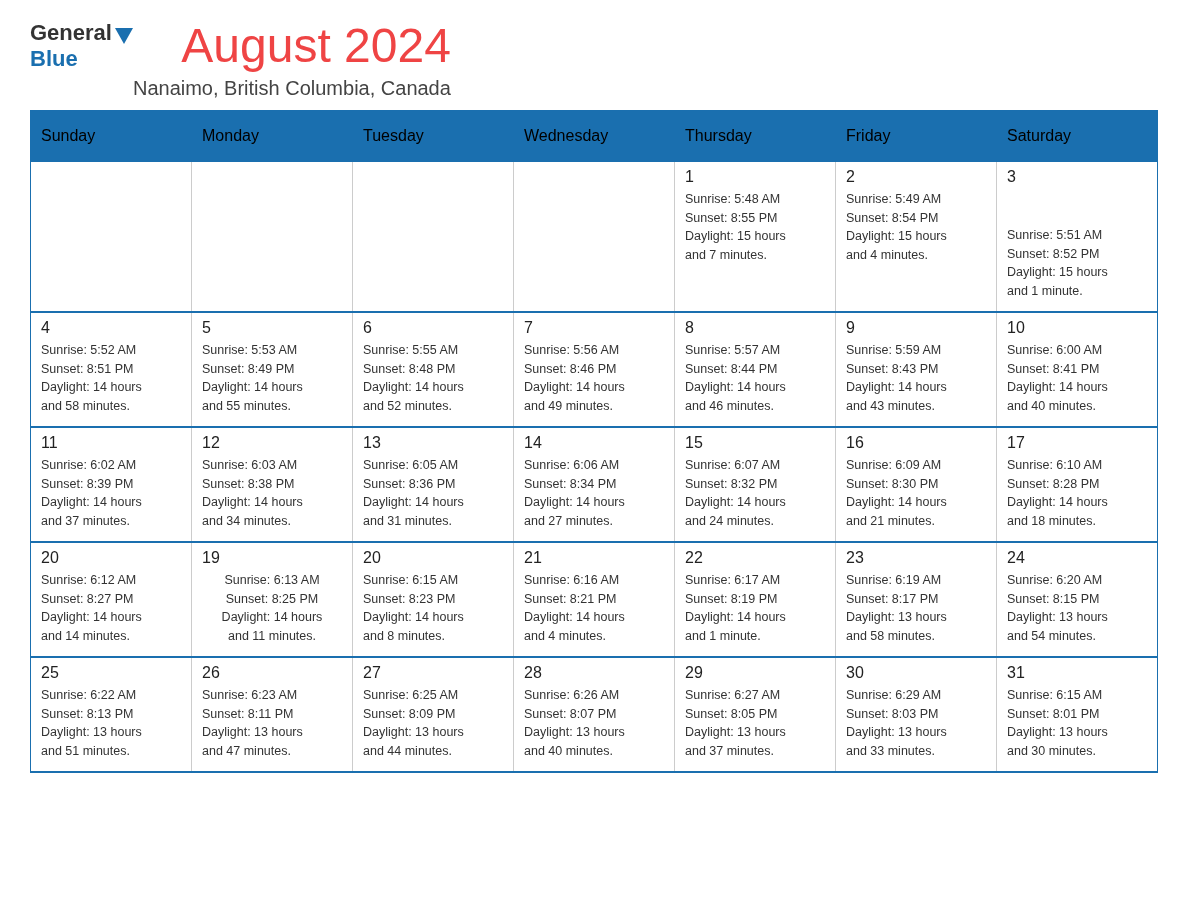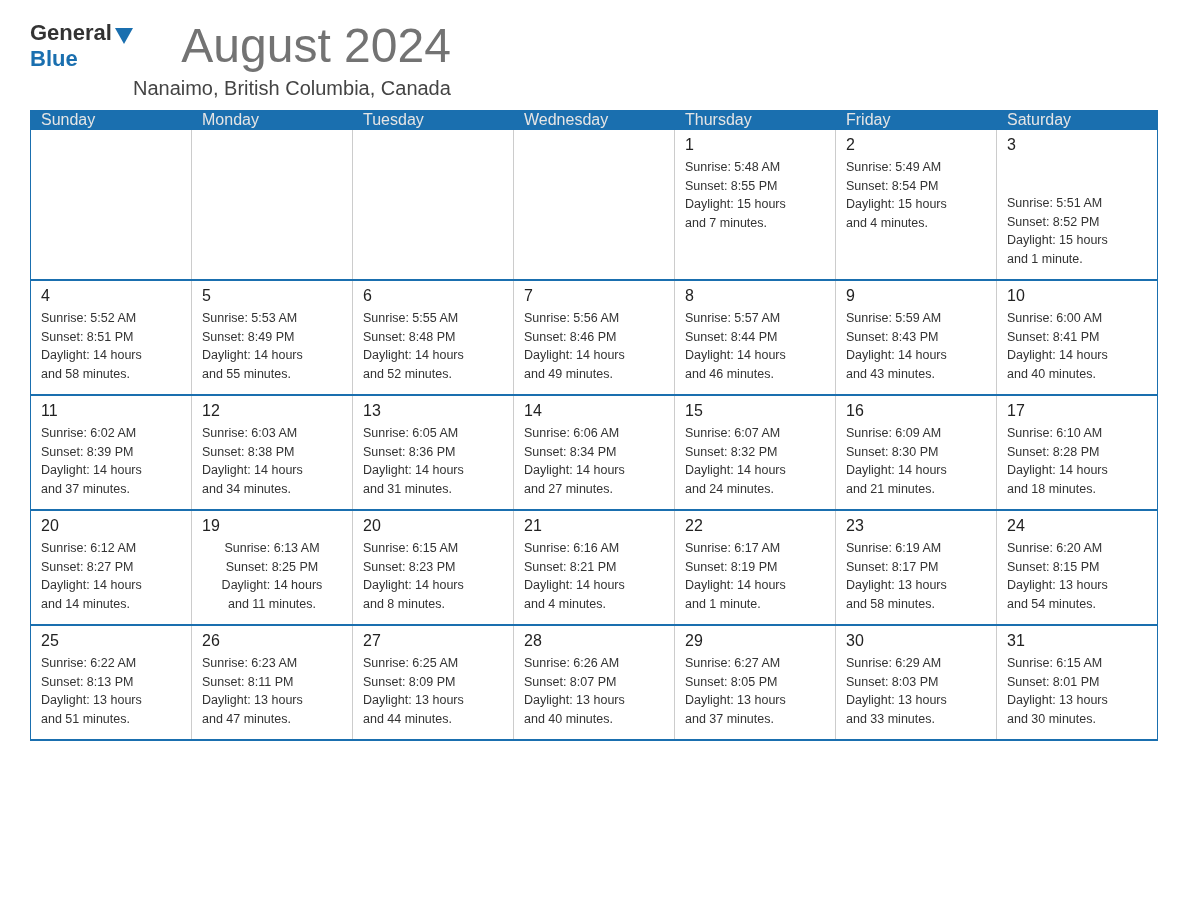--- a/index.html
+++ b/index.html
@@ -15,41 +15,41 @@
       justify-content: flex-start;
       align-items: flex-start;
       margin-bottom: 10px;
     }
     .title-section {
       text-align: right;
     }
     .month-title {
       font-size: 48px;
       font-weight: 300;
-      color: #737373;
+      color: #ef4444;
       line-height: 1.1;
     }
     .location-subtitle {
       font-size: 20px;
       color: #444;
       margin-top: 4px;
     }
     .calendar {
       width: 100%;
       border-collapse: collapse;
       margin-top: 10px;
     }
     .calendar thead tr {
       background-color: #1a6faf;
     }
     .calendar thead th {
-      color: #e5e5e5;
+      color: #000000;
       font-size: 16px;
       font-weight: normal;
-      padding: 0 10px;
+      padding: 16px 10px;
       text-align: left;
       border: 1px solid #1a6faf;
       width: calc(100% / 7);
     }
     .calendar tbody tr {
       border-bottom: 2px solid #1a6faf;
     }
     .calendar tbody td {
       vertical-align: top;
       padding: 6px 10px 10px 10px;

